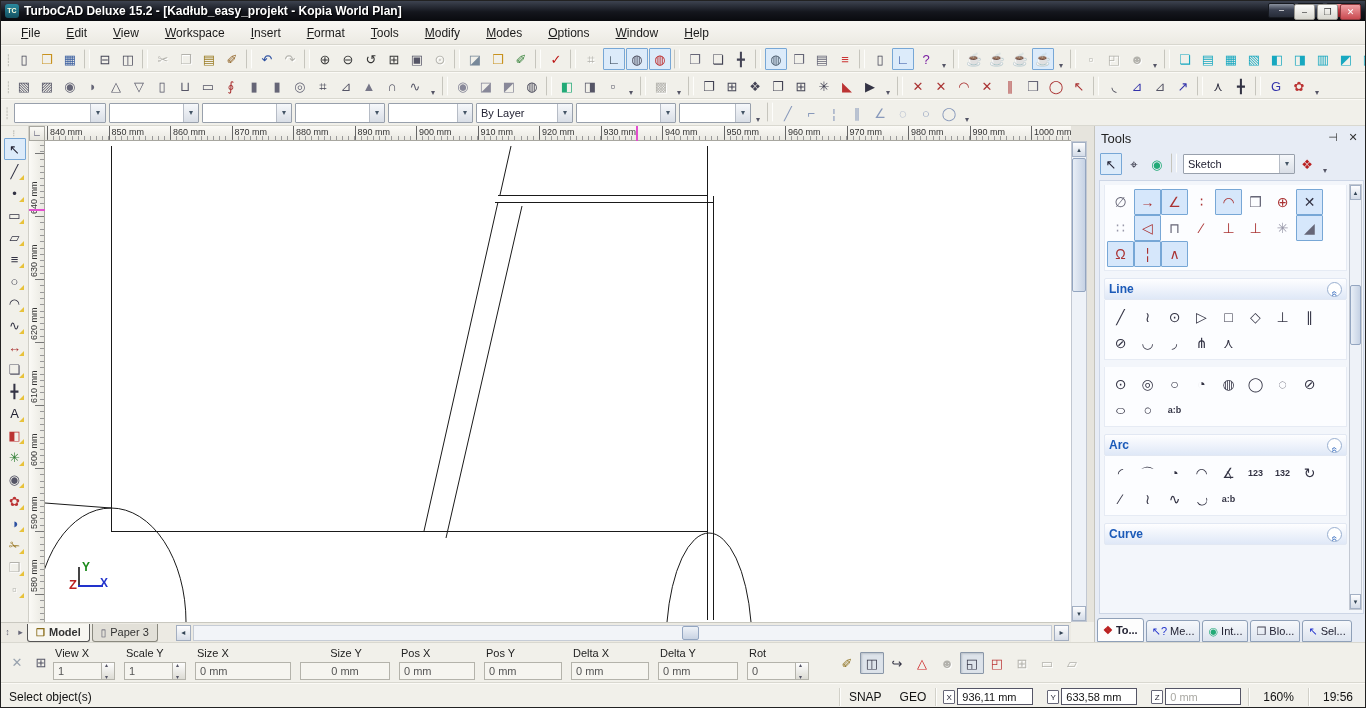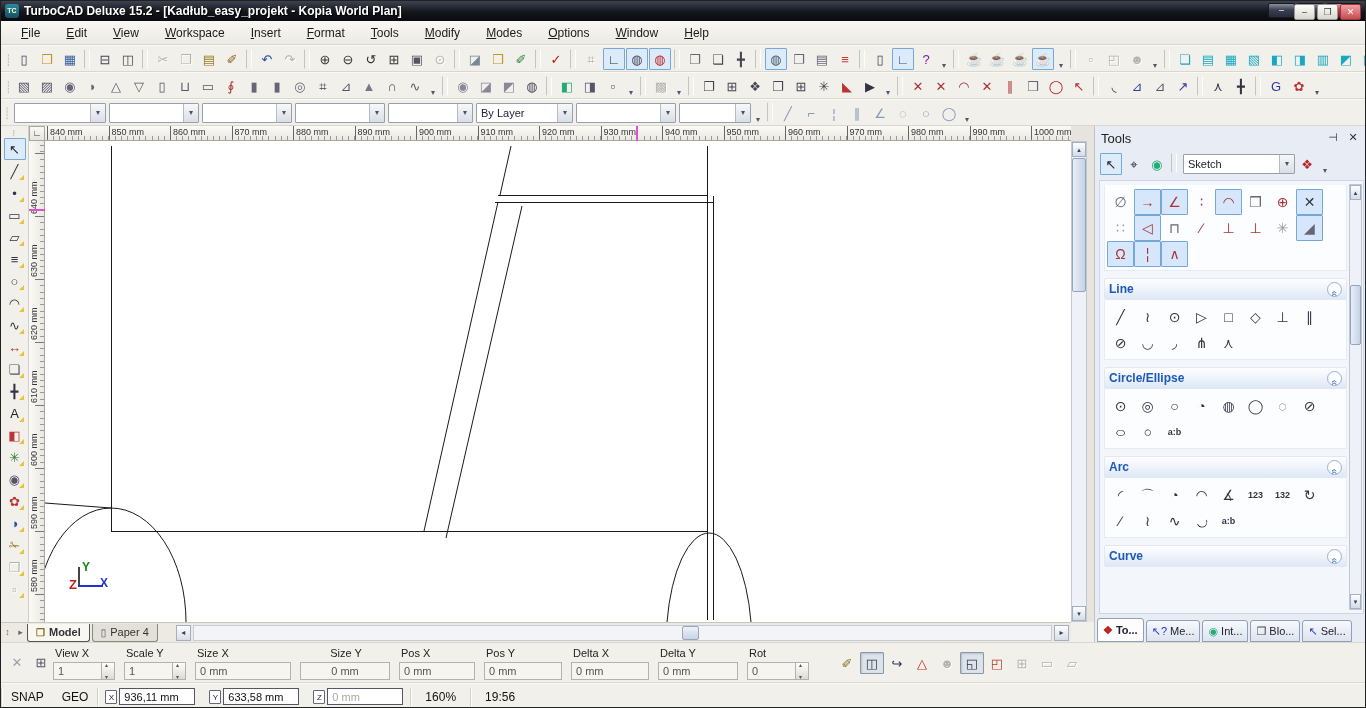--- a/index.html
+++ b/index.html
@@ -514,24 +514,20 @@
             <div class="srow">
                 <span class="sic" style="color: rgb(51, 51, 68);">⊘</span>
                 <span class="sic" style="color: rgb(51, 51, 68);">◡</span>
                 <span class="sic" style="color: rgb(51, 51, 68);">◞</span>
                 <span class="sic" style="color: rgb(51, 51, 68);">⋔</span>
                 <span class="sic" style="color: rgb(51, 51, 68);">⋏</span>
               </div>
           </div>
         </div>
         <div class="section">
-          <div class="shead">
-              <span class="stitle">Circle/Ellipse</span>
-              <span class="chev"></span>
-            </div>
           <div class="sbody">
             <div class="srow">
                 <span class="sic" style="color: rgb(51, 51, 68);">⊙</span>
                 <span class="sic" style="color: rgb(51, 51, 68);">◎</span>
                 <span class="sic" style="color: rgb(51, 51, 68);">○</span>
                 <span class="sic" style="color: rgb(51, 51, 68);">◔</span>
                 <span class="sic" style="color: rgb(51, 51, 68);">◍</span>
                 <span class="sic" style="color: rgb(51, 51, 68);">◯</span>
                 <span class="sic" style="color: rgb(51, 51, 68);">◌</span>
                 <span class="sic" style="color: rgb(51, 51, 68);">⊘</span>
@@ -610,21 +606,21 @@
 
   <div class="sheetrow">
     <span class="sheetbtn">↕</span>
     <span class="sheetbtn">▸</span>
     <span class="stab active">
       <span class="tg" style="color:#8a6d1a">❒</span>
       <span>Model</span>
     </span>
     <span class="stab">
       <span class="tg" style="color:#556">▯</span>
-      <span>Paper 4</span>
+      <span>Paper 3</span>
     </span>
     <span class="harrow">◂</span>
     <span class="htrack">
       <span class="hthumb" style="left:488px"></span>
     </span>
     <span class="harrow" style="margin:0 2px 0 0">▸</span>
   </div>
 
   <div class="propbar">
     <span class="pbl" style="color:#98a2ae">✕</span>
@@ -704,20 +700,21 @@
         <span class="tbi dis">☻</span>
         <span class="tbi pressed" style="color: rgb(51, 51, 68);">◱</span>
         <span class="tbi" style="color: rgb(187, 51, 51);">◰</span>
         <span class="tbi dis">⊞</span>
         <span class="tbi dis">▭</span>
         <span class="tbi dis">▱</span>
       </span>
   </div>
 
   <div class="status">
+    <span class="smsg">Select object(s)</span>
     <span class="vsep"></span>
     <span class="slab">SNAP</span>
     <span class="slab">GEO</span>
     <span class="vsep"></span>
     <span style="display:flex">
 
     <span class="coord">
           <span class="coord-axis">X</span>
           <span class="coord-val">936,11 mm</span>
         </span>

